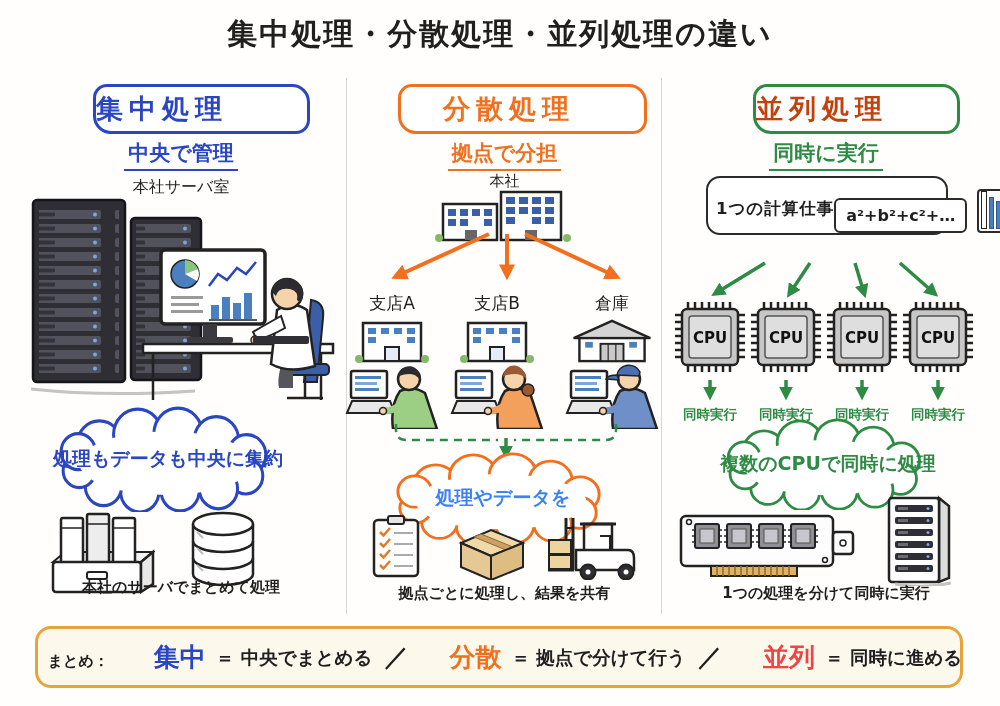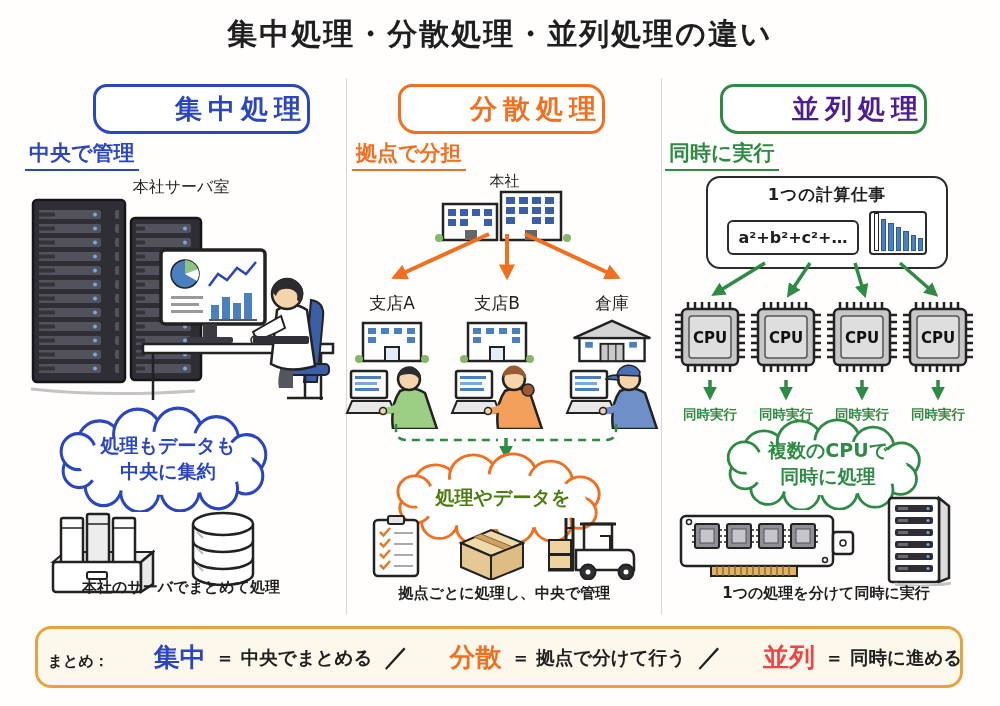--- a/index.html
+++ b/index.html
@@ -10,42 +10,42 @@
   #title{top:14px;left:0;width:1000px;text-align:center;font-size:30px;font-weight:700;letter-spacing:2px;}
   
   .divider{top:78px;width:0;height:536px;border-left:1.5px solid #d6d6d6;}
   
   .col{top:78px;height:545px;}
   #col-left{left:25px;width:312px;}
   #col-mid{left:352px;width:305px;}
   #col-right{left:665px;width:322px;}
   
   .hdr-box{height:44px;border-width:3.5px;border-style:solid;border-radius:14px 18px 14px 18px;
-           display:flex;align-items:center;justify-content:flex-end;font-size:27px;font-weight:700;
+           display:flex;align-items:center;justify-content:flex-start;font-size:27px;font-weight:700;
            letter-spacing:6px;background:#fff;white-space:nowrap;}
   .hdr-blue{border-color:#2a46c0;color:#2a46c0;}
-  .hdr-orange{border-color:#f1701f;color:#f1701f;}
-  .hdr-green{border-color:#2e8b44;color:#4c1d95;}
-  .subtitle{width:100%;font-size:21px;font-weight:700;white-space:nowrap;}
+  .hdr-orange{border-color:#f1701f;color:#f1701f;padding-left:42px;}
+  .hdr-green{border-color:#2e8b44;color:#c2410c;margin-left:33px;}
+  .subtitle{width:100%;text-align:center;font-size:21px;font-weight:700;white-space:nowrap;}
   .subtitle span{display:inline-block;padding:0 4px 2px 4px;border-bottom:2.5px solid;}
   .sub-blue{color:#2a46c0;}.sub-orange{color:#f1701f;}.sub-green{color:#2e8b44;}
   .plain-label{text-align:center;font-size:16px;font-weight:400;color:#1f1f1f;white-space:nowrap;}
   .caption{width:100%;text-align:center;font-size:15px;font-weight:700;white-space:nowrap;}
   
   .cloud{display:block;}
   .cloud svg{position:absolute;inset:0;width:100%;height:100%;}
-  .cloud .cloud-text{position:absolute;inset:0;display:flex;flex-direction:column;align-items:center;
+  .cloud .cloud-text{position:absolute;inset:0;display:flex;align-items:center;
         justify-content:center;font-size:19px;font-weight:700;line-height:1.35;white-space:nowrap;}
-  .ct-blue{color:#2a46c0;}.ct-orange{color:#4d7c0f;}.ct-green{color:#2e8b44;}
+  .ct-blue{color:#2a46c0;}.ct-orange{color:#3b82f6;}.ct-green{color:#2e8b44;}
   
   .site{width:104px;display:flex;flex-direction:column;align-items:center;}
   .site .plain-label{font-size:17px;margin-bottom:2px;}
   
-  #task-box{border:2.5px solid #2b2b2b;border-radius:14px;background:#fff;padding:6px 8px 12px 8px;
-            display:flex;flex-direction:column;align-items:center;}
+  #task-box{border:2.5px solid #2b2b2b;border-radius:14px;background:#fff;padding:6px 8px 0 8px;
+            display:flex;align-items:center;}
   #task-title{font-size:16.5px;font-weight:700;letter-spacing:1px;white-space:nowrap;}
   #task-row{display:flex;align-items:flex-end;gap:10px;margin-top:5px;}
   #formula-box{border:2px solid #2b2b2b;border-radius:6px;padding:6px 10px;font-size:16px;font-weight:700;
                white-space:nowrap;background:#fff;}
   #task-mini-chart{width:58px;height:44px;border:2px solid #2b2b2b;border-radius:4px;background:#fff;
                display:flex;align-items:flex-end;justify-content:center;padding:2px 1px;box-sizing:border-box;}
   .mini-bar{width:4.5px;margin:0 1px;background:#4a7fc0;border:1px solid #2c5a94;display:inline-block;}
   .mini-bar-first{background:#fff;border-color:#222;}
   
   .cpu-sub{width:76px;text-align:center;font-size:13.5px;font-weight:700;color:#2e8b44;white-space:nowrap;}
@@ -378,21 +378,21 @@
       <path d="M32 36 h52 q6 0 6 8 v12 h-58 z" fill="#fff" stroke="#222" stroke-width="2.5"></path>
       <path d="M40 36 V10 h28 v26" fill="none" stroke="#222" stroke-width="2.5"></path>
       <line x1="36" y1="10" x2="72" y2="10" stroke="#222" stroke-width="3"></line>
       <path d="M56 22 h10 v14" fill="none" stroke="#222" stroke-width="2"></path>
       <circle cx="44" cy="58" r="7.5" fill="#2e2e34" stroke="#222" stroke-width="2"></circle>
         <circle cx="44" cy="58" r="2.5" fill="#fff"></circle>
       <circle cx="82" cy="58" r="7.5" fill="#2e2e34" stroke="#222" stroke-width="2"></circle>
         <circle cx="82" cy="58" r="2.5" fill="#fff"></circle>
     </svg>
 
-    <div class="abs caption" style="top:506px">拠点ごとに処理し、中央で管理</div>
+    <div class="abs caption" style="top:506px">拠点ごとに処理し、結果を共有</div>
   </div>
 
   <div class="abs col" id="col-right">
     <div class="abs hdr-box hdr-green" style="left:55px;top:6px;width:201px">
       <span>並列処理</span>
     </div>
     <div class="abs subtitle" style="top:61px"><span class="sub-green">同時に実行</span></div>
 
     <div class="abs" id="task-box" style="left:41px;top:98px;width:222px">
       <div id="task-title">1つの計算仕事</div>

